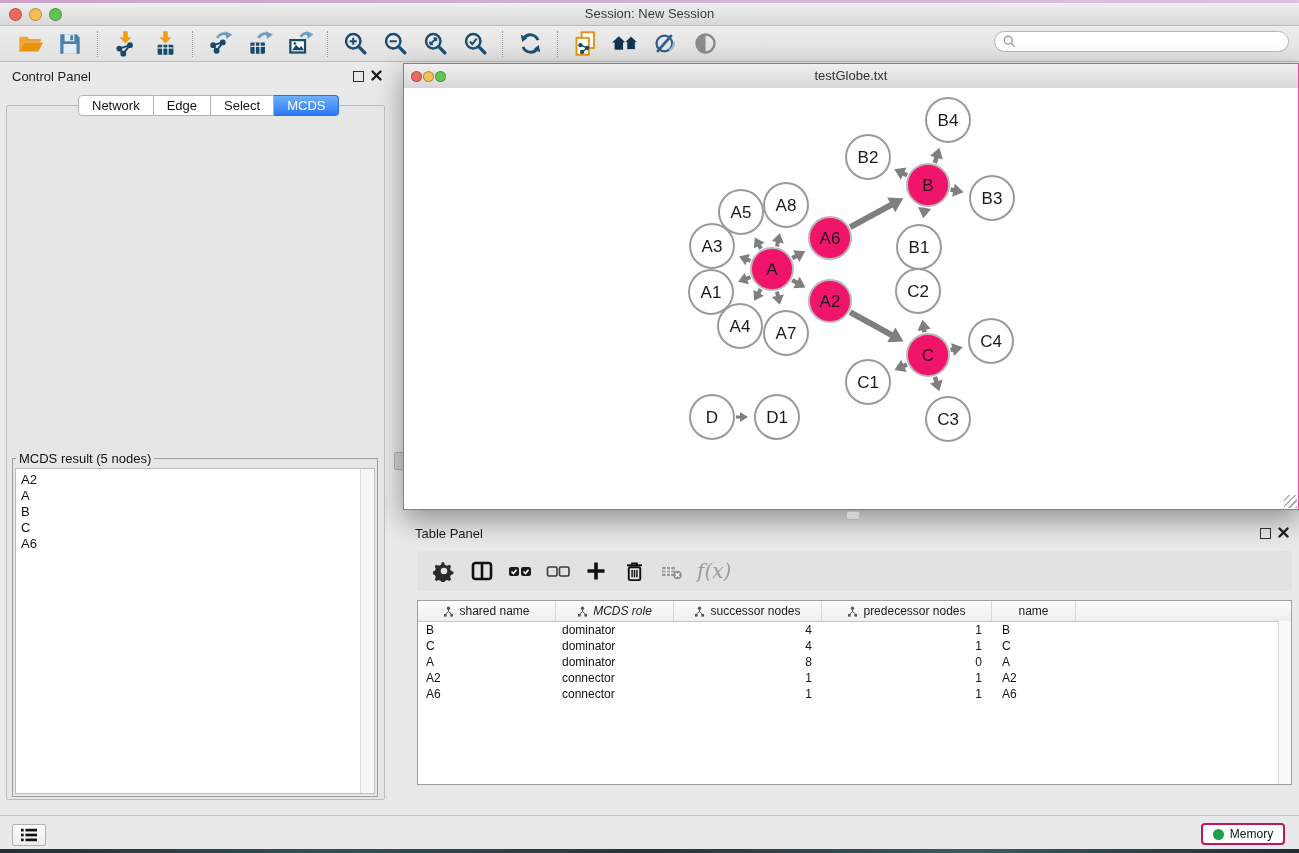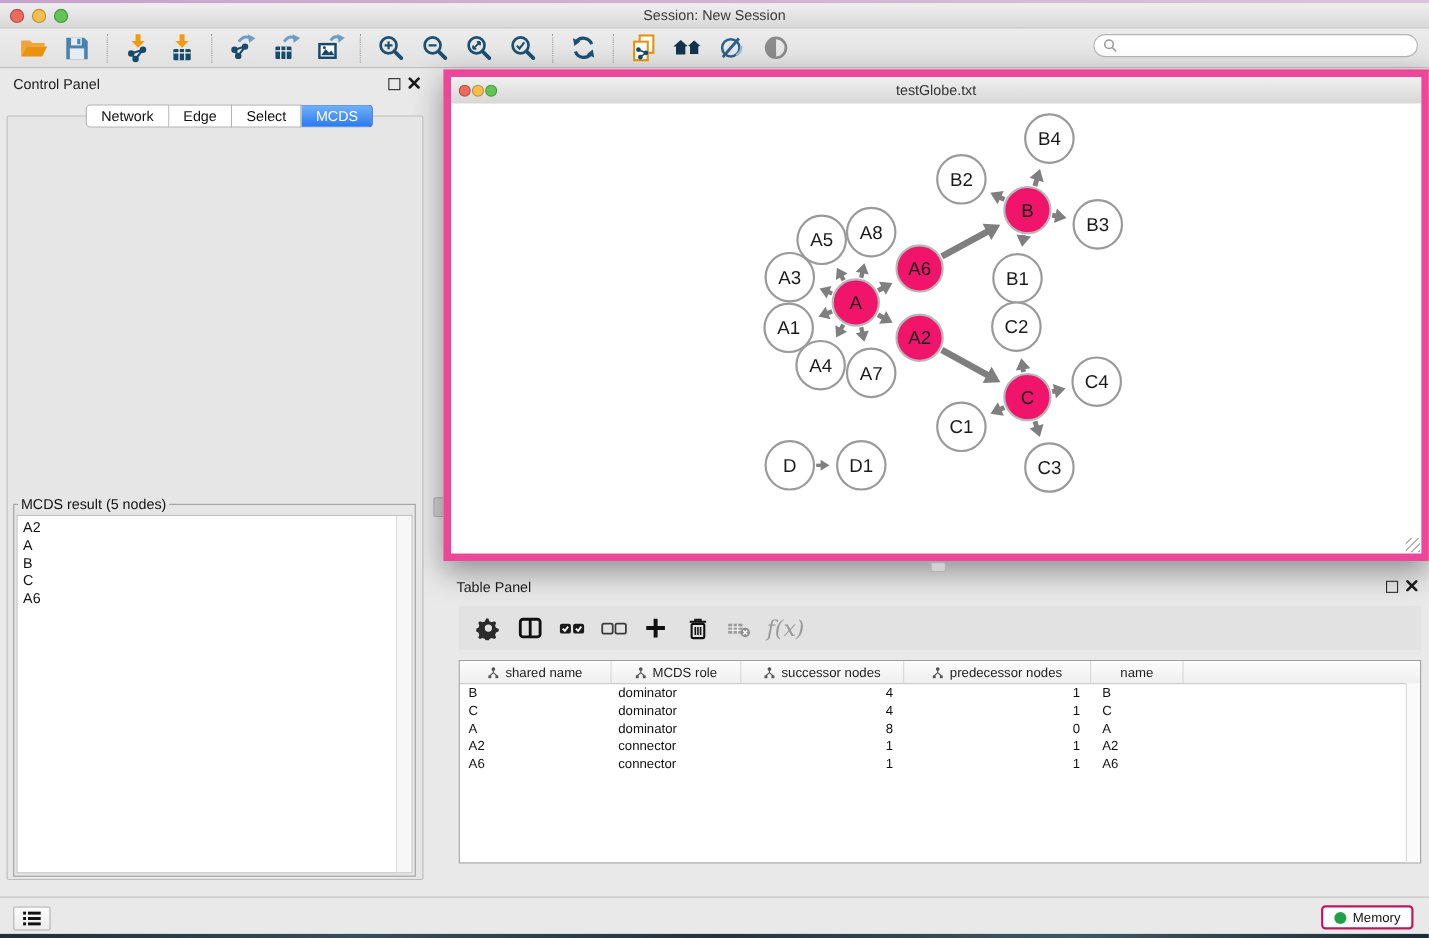--- a/index.html
+++ b/index.html
@@ -38,41 +38,41 @@
   .crit-stepper{position:absolute;right:0;top:-1px;width:21px;height:23px;border-radius:0 4px 4px 0;background:linear-gradient(#7db6fb,#2e7df0);}
   .cp-btn{position:absolute;top:130px;height:22px;background:linear-gradient(#ffffff,#f3f3f3);border:1px solid #b0b0b0;border-radius:4px;font-size:13px;color:#111;text-align:center;line-height:20px;box-sizing:border-box;}
   .btn-run{left:93px;width:95px;} .btn-closep{left:200px;width:106px;}
   fieldset.result-box{position:absolute;left:12px;width:366px;top:390px;height:346px;border:1px solid #9f9f9f;background:#e6e6e6;margin:0;padding:2px;box-sizing:border-box;z-index:2;}
   fieldset.result-box legend{font-size:13px;color:#111;padding:0 3px;margin-left:1px;}
   .result-list{position:relative;background:#fff;border:1px solid #bdbdbd;height:100%;box-sizing:border-box;font-size:13px;line-height:16px;padding:3px 0 0 5px;overflow:hidden;}
   .result-scroll{position:absolute;right:0;top:0;bottom:0;width:13px;background:#f7f7f7;border-left:1px solid #ddd;}
   .list-item{height:16px;color:#111;}
 
   
-  .net-window{position:absolute;left:403px;top:63px;width:896px;height:447px;background:#fff;border:7px solid #ec4899;box-sizing:border-box;box-shadow:0 10px 26px rgba(0,0,0,.38);}
+  .net-window{position:absolute;left:403px;top:63px;width:896px;height:447px;background:#fff;border:1px solid #ec4899;box-sizing:border-box;box-shadow:0 10px 26px rgba(0,0,0,.38);}
   .net-titlebar{position:absolute;left:0;right:0;top:0;height:24px;background:linear-gradient(#f0f0f0,#d7d7d7);border-bottom:1px solid #b5b5b5;}
   .ntl{position:absolute;top:7px;width:11px;height:11px;border-radius:50%;border:0.5px solid rgba(0,0,0,.25);box-sizing:border-box;}
   .ntl.red{left:7px;background:#ed6a5f;} .ntl.yellow{left:19px;background:#f5bf4f;} .ntl.green{left:31px;background:#61c555;}
   .net-title{position:absolute;left:0;right:0;top:4px;text-align:center;font-size:13px;color:#333;}
   .net-canvas{position:absolute;left:0;right:0;top:24px;bottom:0;background:#fff;overflow:hidden;}
   .resize-grip{position:absolute;right:1px;bottom:1px;width:13px;height:13px;background:repeating-linear-gradient(135deg,transparent 0 3px,#b3b3b3 3px 4.5px);}
   .vsplit-handle{position:absolute;left:394px;top:452px;width:8px;height:16px;background:#d2d2d2;border:1px solid #b2b2b2;border-radius:2px;}
   .hsplit-handle{position:absolute;left:846px;top:511px;width:12px;height:7px;background:#d2d2d2;border:1px solid #b2b2b2;border-radius:2px;}
 
   
   .table-panel{position:absolute;left:403px;top:518px;width:896px;height:297px;}
   .tp-float{right:28px;} .tp-close{right:10px;}
   .tp-toolbar{position:absolute;left:14px;right:7px;top:33px;height:40px;background:#e2e2e2;border-radius:2px;display:flex;align-items:center;padding-left:8px;}
   .tp-btn{width:38px;height:34px;display:flex;align-items:center;justify-content:center;flex:0 0 auto;}
   .fx-label{font-size:20px;font-family:"DejaVu Serif",serif;font-style:italic;color:#9a9a9a;margin-left:6px;}
   .ttable{position:absolute;left:14px;right:7px;top:82px;height:185px;background:#fff;border:1px solid #9e9e9e;box-sizing:border-box;overflow:hidden;}
   .thead{display:flex;height:20px;background:linear-gradient(#fcfcfc,#efefef);border-bottom:1px solid #c6c6c6;justify-content:space-between;}
   .hcell{display:flex;align-items:center;justify-content:center;gap:5px;font-size:12px;color:#222;border-right:1px solid #d8d8d8;box-sizing:border-box;}
   .hfill{flex:1;border-right:none;}
-  .w-shared{width:138px;} .w-role{width:118px;} .w-succ{width:148px;} .w-pred{width:170px;} .w-name{width:84px;}
+  .w-shared{width:138px;} .w-role{width:118px;font-style:italic;} .w-succ{width:148px;} .w-pred{width:170px;} .w-name{width:84px;}
   .trow{display:flex;height:16px;align-items:center;font-size:12px;color:#111;}
   .tcell{box-sizing:border-box;}
   .c-shared{width:138px;padding-left:8px;} .c-role{width:118px;padding-left:6px;}
   .c-succ{width:148px;text-align:right;padding-right:10px;} .c-pred{width:170px;text-align:right;padding-right:10px;}
   .c-name{width:84px;padding-left:10px;}
   .table-scroll{position:absolute;right:0;top:20px;bottom:0;width:12px;background:#fafafa;border-left:1px solid #dcdcdc;}
   .tp-tabs{left:267px;top:271px;}
 
   
   .status-bar{position:absolute;left:0;right:0;top:815px;height:34px;background:#e9e9e9;border-top:1px solid #c2c2c2;}

